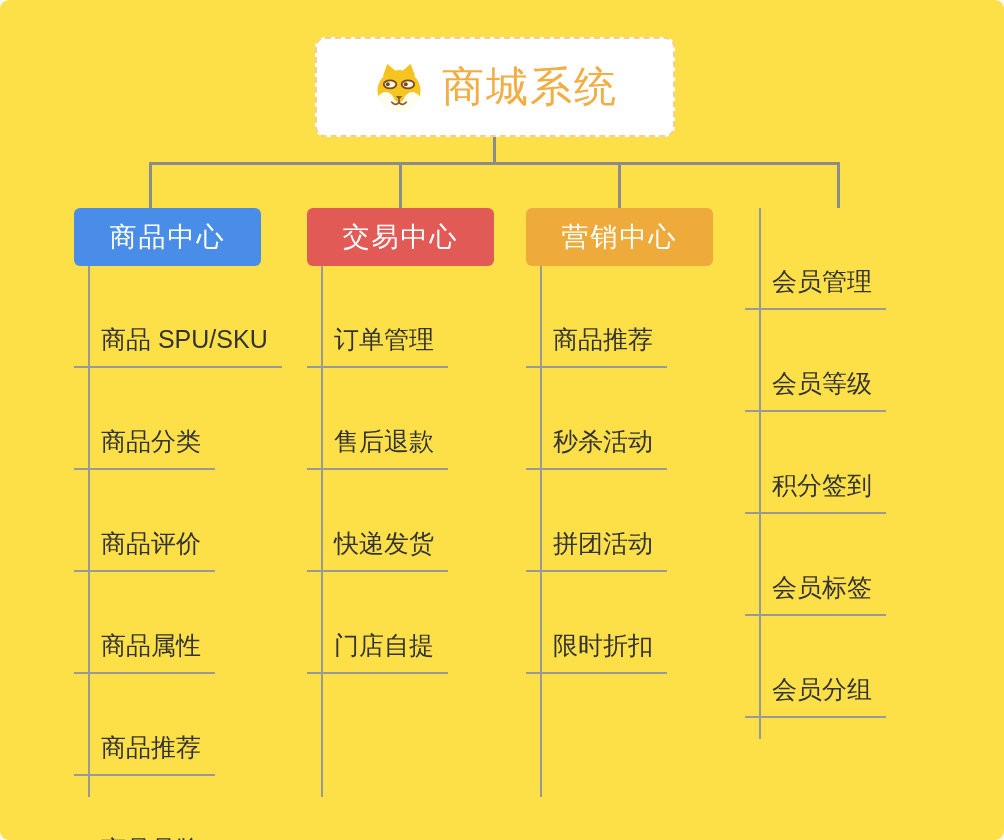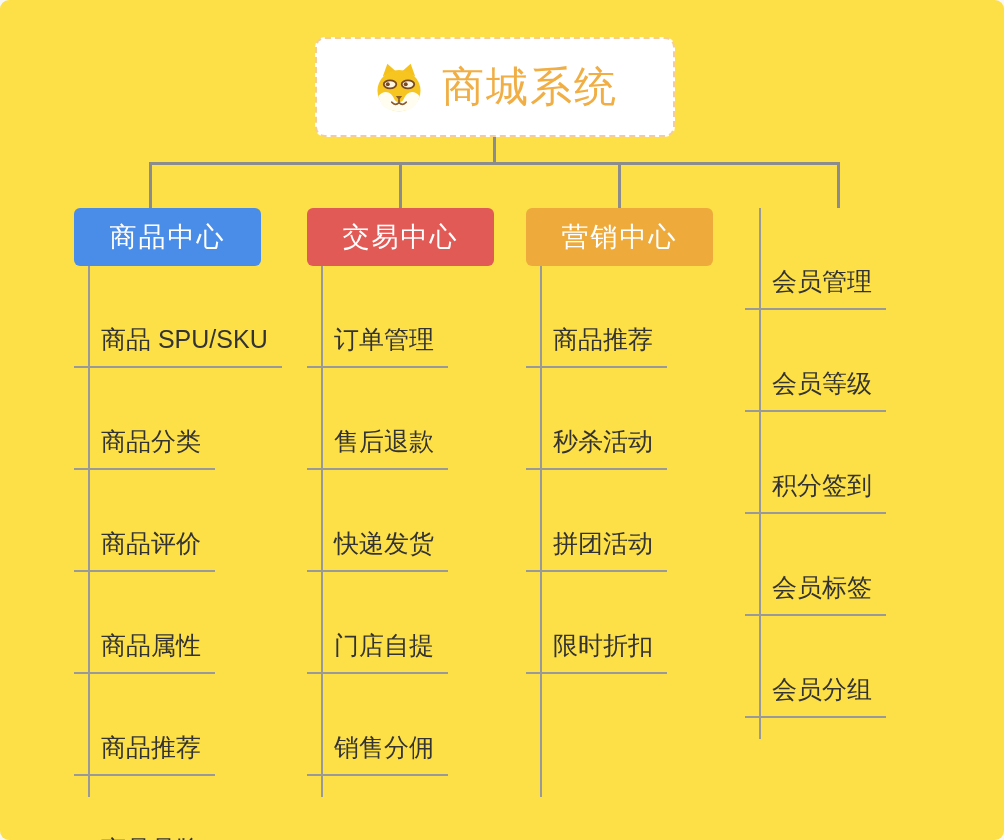--- a/index.html
+++ b/index.html
@@ -122,23 +122,20 @@
           </div>
           <div class="leaf">
             <div class="leaf-label">售后退款</div>
           </div>
           <div class="leaf">
             <div class="leaf-label">快递发货</div>
           </div>
           <div class="leaf">
             <div class="leaf-label">门店自提</div>
           </div>
-          <div class="leaf">
-            <div class="leaf-label">销售分佣</div>
-          </div>
         </div>
       </div>
       <div class="branch" style="left: 526px;">
         <div class="branch-header" style="background: rgb(238, 171, 60); text-align: center;">营销中心</div>
         <div class="branch-body">
           <div class="spine"></div>
           <div class="leaf">
             <div class="leaf-label">商品推荐</div>
           </div>
           <div class="leaf">

